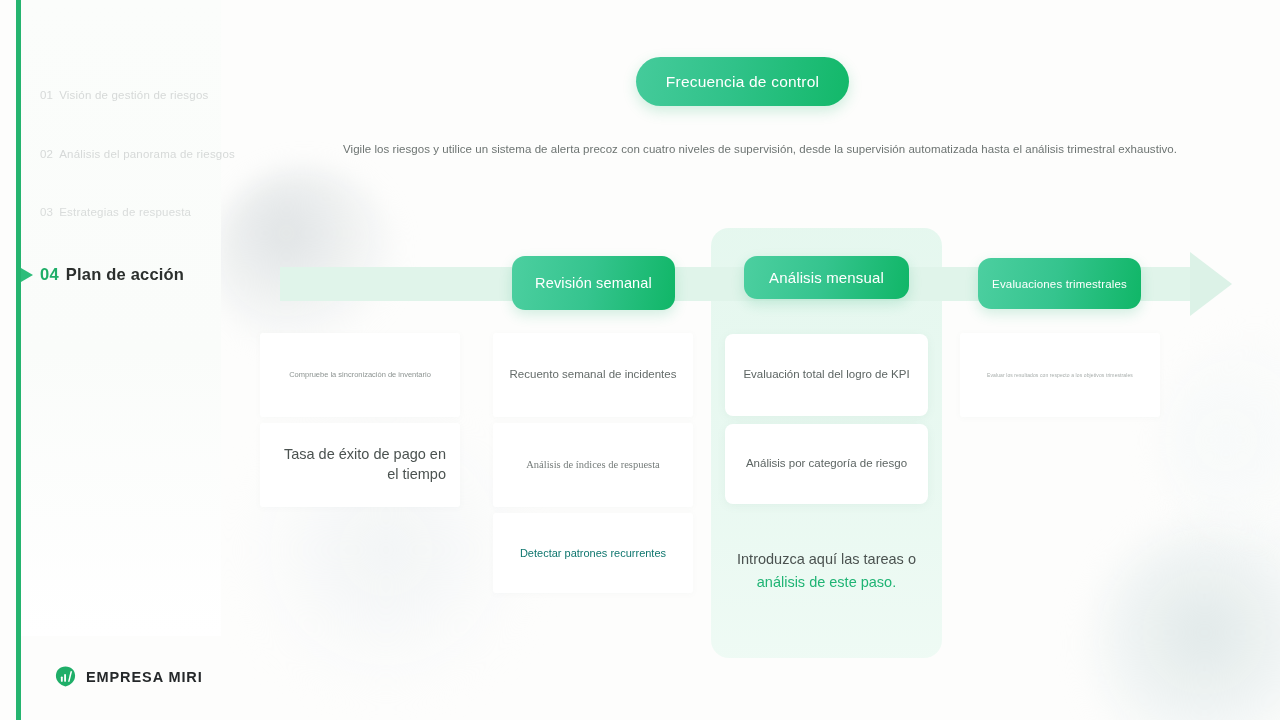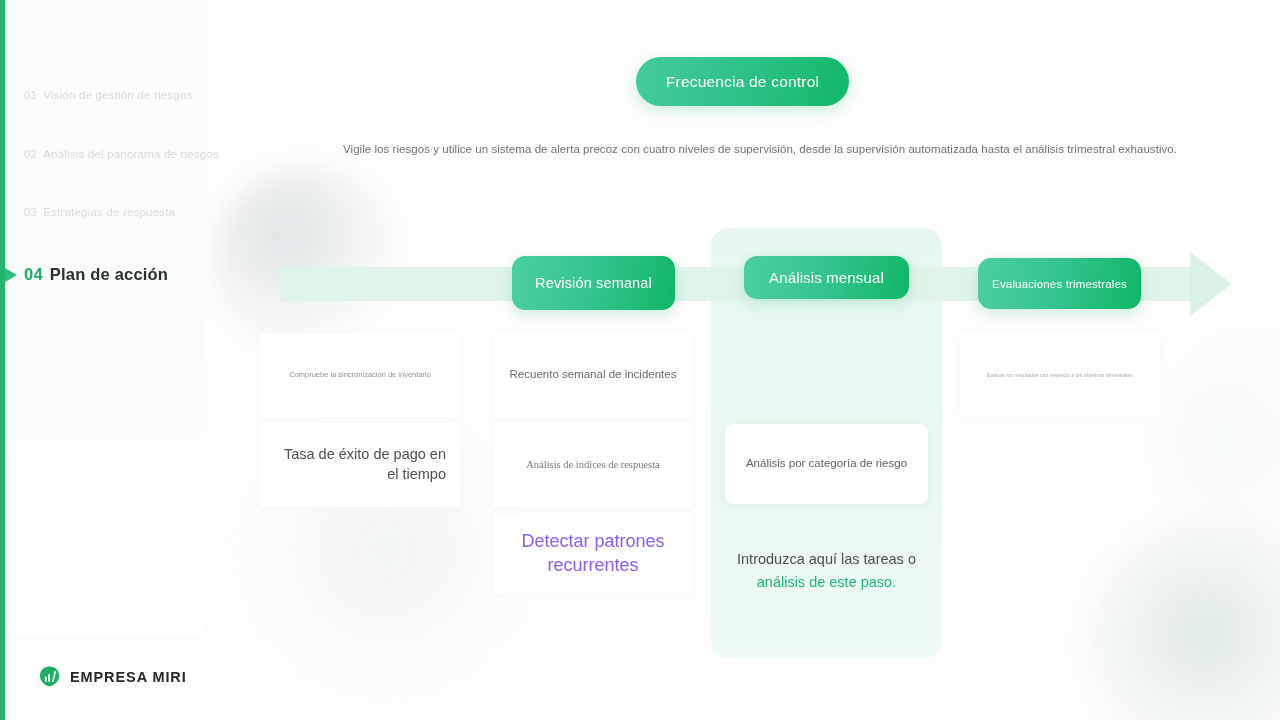--- a/index.html
+++ b/index.html
@@ -48,21 +48,21 @@
     left: 1160px; top: 330px;
     width: 220px; height: 220px;
     border-radius: 50%;
     background: radial-gradient(circle at 30% 50%, rgba(246,249,249,0.9), rgba(255,255,255,0) 70%);
     filter: blur(14px);
   }
 
   
   .sidebar {
     position: absolute;
-    left: 0; top: 0;
+    left: 16px; top: 0;
     width: 205px; height: 636px;
     background: linear-gradient(180deg,#fbfdfb 0%, #fafcfa 55%, #ffffff 100%);
     text-align: center;
   }
   .sidebar-accent {
     position: absolute;
     left: 0; top: 0;
     width: 5px; height: 720px;
     background: #25b46f;
   }
@@ -210,21 +210,21 @@
   .c1a .card-line { font-size: 7.5px; color: #8d9492; }
   .c1b { left: 260px; top: 423px; width: 200px; height: 84px; }
   .c1b .card-line { font-size: 14.5px; color: #4b5250; text-align: right; }
 
   
   .c2a { left: 493px; top: 333px; width: 200px; height: 84px; }
   .c2a .card-line { font-size: 11.5px; color: #656c6a; }
   .c2b { left: 493px; top: 423px; width: 200px; height: 84px; font-family: Liberation Serif, serif; }
   .c2b .card-line { font-size: 10.5px; color: #757c7a; }
   .c2c { left: 493px; top: 513px; width: 200px; height: 80px; }
-  .c2c .card-line { font-size: 18px; color: #8b5cf6; }
+  .c2c .card-line { font-size: 11px; color: #0f766e; }
 
   
   .c3a { left: 725px; top: 334px; width: 203px; height: 82px; }
   .c3a .card-line { font-size: 11.5px; color: #5d6563; }
   .c3b { left: 725px; top: 424px; width: 203px; height: 80px; }
   .c3b .card-line { font-size: 11.5px; color: #5d6563; }
 
   .callout {
     position: absolute;
     left: 714px; top: 548px;
@@ -308,20 +308,23 @@
   <div class="card soft c2a">
     <div class="card-line">Recuento semanal de incidentes</div>
   </div>
   <div class="card soft c2b">
     <div class="card-line">Análisis de índices de respuesta</div>
   </div>
   <div class="card soft c2c">
     <div class="card-line">Detectar patrones recurrentes</div>
   </div>
 
+  <div class="card raised c3a">
+    <div class="card-line">Evaluación total del logro de KPI</div>
+  </div>
   <div class="card raised c3b">
     <div class="card-line">Análisis por categoría de riesgo</div>
   </div>
   <div class="callout">
     <span>Introduzca aquí las tareas o</span><br>
     <span class="accent">análisis de este paso.</span>
   </div>
 
   <div class="card soft c4a">
     <div class="card-line">Evaluar los resultados con respecto a los objetivos trimestrales</div>

